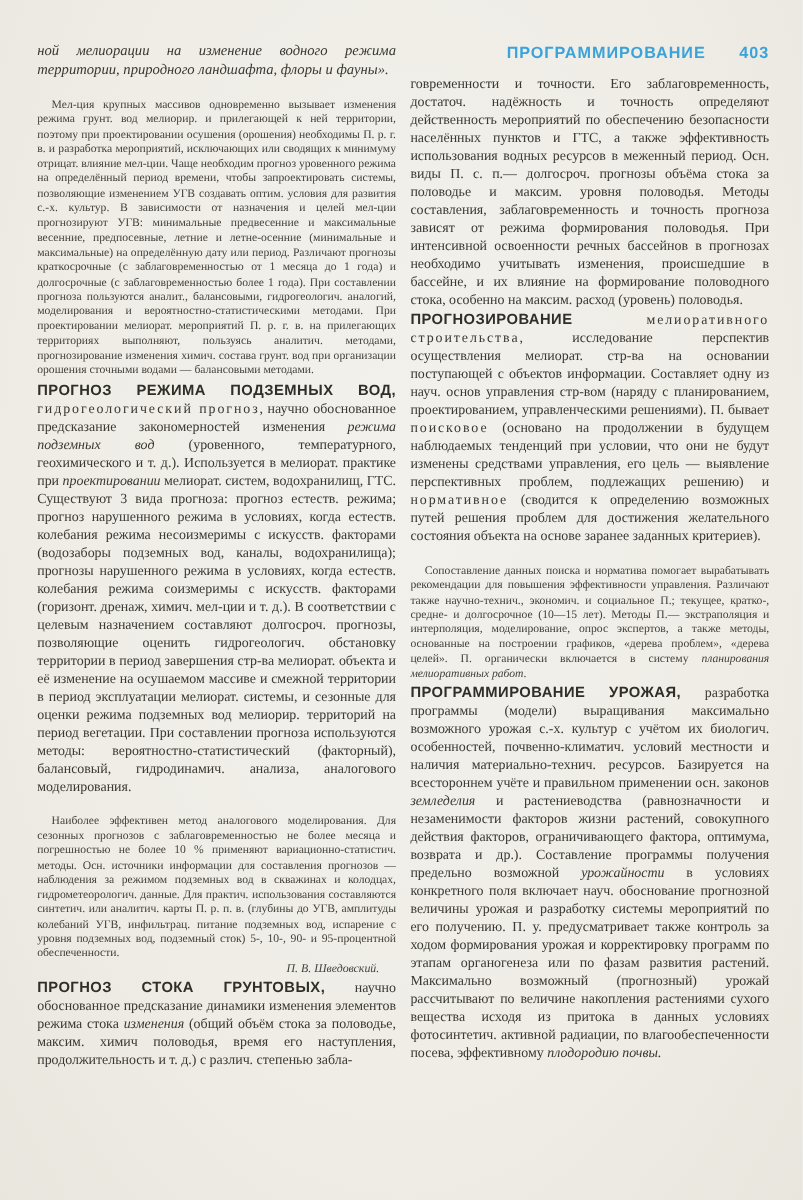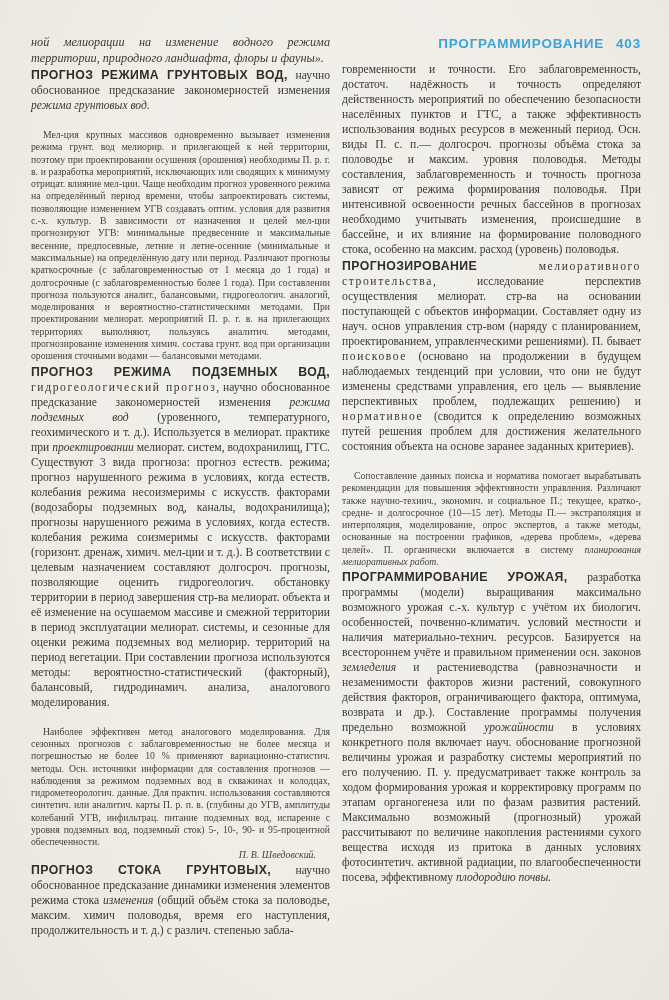--- a/index.html
+++ b/index.html
@@ -65,33 +65,32 @@
   .running-head {
     font-family: "Liberation Sans", sans-serif;
     font-weight: 700;
     font-size: 13.5px;
     letter-spacing: 0.8px;
     text-align: right;
     margin-bottom: 11px;
     margin-top: 2px;
   }
   .running-head .rh-title { color: #3ba3da; margin-top: 44px; }
-  .running-head .rh-page { color: #3ba3da; margin-left: 12px; }
+  .running-head .rh-page { color: #3ba3da; margin-left: 28px; }
 </style>
 </head>
 <body>
 
 <div class="page">
   <div class="columns">
 
     <div class="col">
 
       <p class="cont-italic"><span>ной мелиорации на изменение водного режима территории, природного ландшафта, флоры и фауны».</span></p>
 
-      <p class="entry"><span class="term">ПРОГНОЗ РЕЖИМА ГРУНТОВЫХ ВОД, </span><span>научно обоснованное предсказание закономерностей изменения </span><span class="i">режима грунтовых вод.</span></p>
 
       <p class="smallprint"><span>Мел-ция крупных массивов одновременно вызывает изменения режима грунт. вод мелиорир. и прилегающей к ней территории, поэтому при проектировании осушения (орошения) необходимы П. р. г. в. и разработка мероприятий, исключающих или сводящих к минимуму отрицат. влияние мел-ции. Чаще необходим прогноз уровенного режима на определённый период времени, чтобы запроектировать системы, позволяющие изменением УГВ создавать оптим. условия для развития с.-х. культур. В зависимости от назначения и целей мел-ции прогнозируют УГВ: минимальные предвесенние и максимальные весенние, предпосевные, летние и летне-осенние (минимальные и максимальные) на определённую дату или период. Различают прогнозы краткосрочные (с заблаговременностью от 1 месяца до 1 года) и долгосрочные (с заблаговременностью более 1 года). При составлении прогноза пользуются аналит., балансовыми, гидрогеологич. аналогий, моделирования и вероятностно-статистическими методами. При проектировании мелиорат. мероприятий П. р. г. в. на прилегающих территориях выполняют, пользуясь аналитич. методами, прогнозирование изменения химич. состава грунт. вод при организации орошения сточными водами — балансовыми методами.</span></p>
 
       <p class="entry"><span class="term">ПРОГНОЗ РЕЖИМА ПОДЗЕМНЫХ ВОД, </span><span class="sp">гидрогеологический прогноз</span><span>, научно обоснованное предсказание закономерностей изменения </span><span class="i">режима подземных вод</span><span> (уровенного, температурного, геохимического и т. д.). Используется в мелиорат. практике при </span><span class="i">проектировании</span><span> мелиорат. систем, водохранилищ, ГТС. Существуют 3 вида прогноза: прогноз естеств. режима; прогноз нарушенного режима в условиях, когда естеств. колебания режима несоизмеримы с искусств. факторами (водозаборы подземных вод, каналы, водохранилища); прогнозы нарушенного режима в условиях, когда естеств. колебания режима соизмеримы с искусств. факторами (горизонт. дренаж, химич. мел-ции и т. д.). В соответствии с целевым назначением составляют долгосроч. прогнозы, позволяющие оценить гидрогеологич. обстановку территории в период завершения стр-ва мелиорат. объекта и её изменение на осушаемом массиве и смежной территории в период эксплуатации мелиорат. системы, и сезонные для оценки режима подземных вод мелиорир. территорий на период вегетации. При составлении прогноза используются методы: вероятностно-статистический (факторный), балансовый, гидродинамич. анализа, аналогового моделирования.</span></p>
 
       <p class="smallprint"><span>Наиболее эффективен метод аналогового моделирования. Для сезонных прогнозов с заблаговременностью не более месяца и погрешностью не более 10 % применяют вариационно-статистич. методы. Осн. источники информации для составления прогнозов — наблюдения за режимом подземных вод в скважинах и колодцах, гидрометеорологич. данные. Для практич. использования составляются синтетич. или аналитич. карты П. р. п. в. (глубины до УГВ, амплитуды колебаний УГВ, инфильтрац. питание подземных вод, испарение с уровня подземных вод, подземный сток) 5-, 10-, 90- и 95-процентной обеспеченности.</span></p>
 
       <p class="signature"><span>П. В. Шведовский.</span></p>
 
       <p class="entry"><span class="term">ПРОГНОЗ СТОКА ГРУНТОВЫХ, </span><span>научно обоснованное предсказание динамики изменения элементов режима стока </span><span class="i">изменения</span><span> (общий объём стока за половодье, максим. химич половодья, время его наступления, продолжительность и т. д.) с различ. степенью забла-</span></p>

